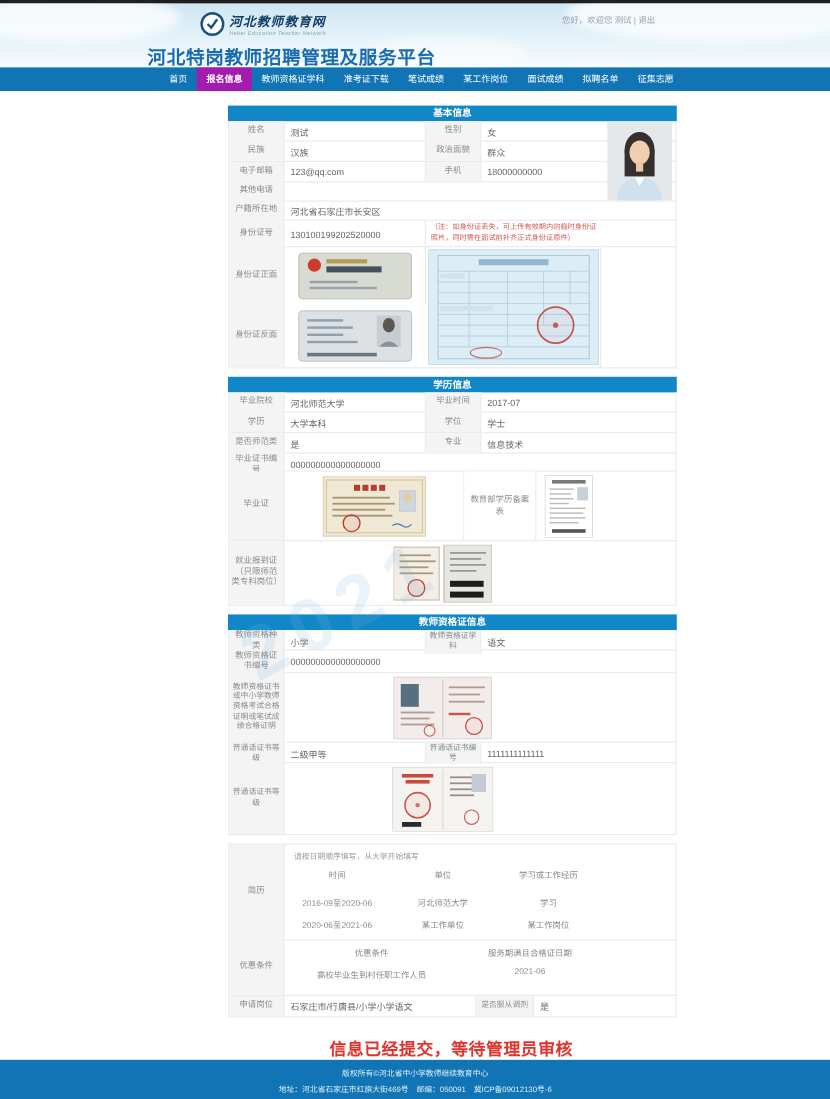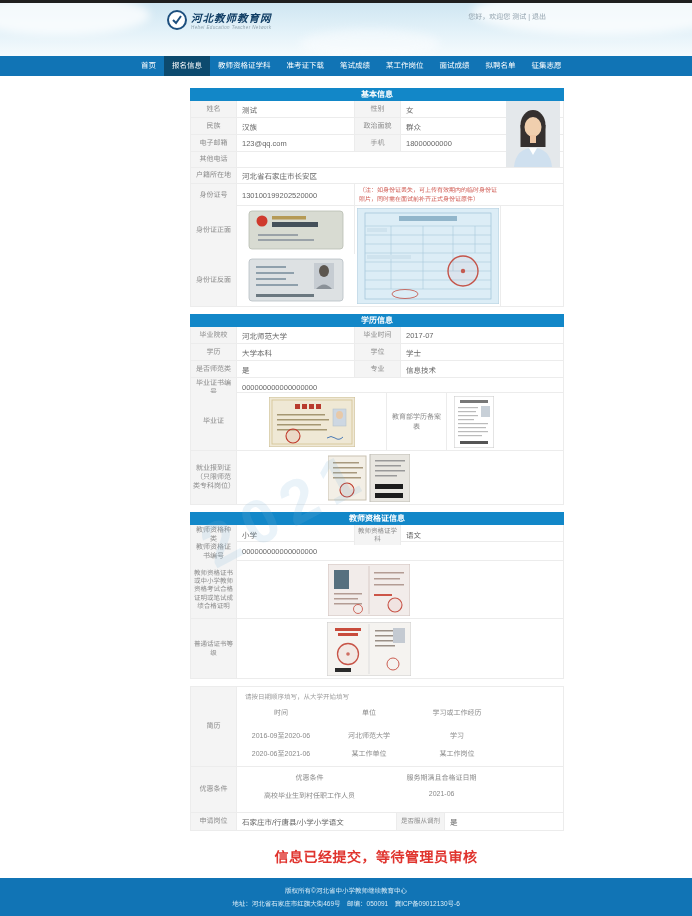--- a/index.html
+++ b/index.html
@@ -24,21 +24,21 @@
     display:flex; align-items:center; justify-content:center; }
   .logo-circle svg { width:12px; height:12px; }
   .logo-text { margin-left:4px;font-style:italic; }
   .logo-name { font-size:10.5px; font-weight:bold; color:#123f66; letter-spacing:1px; }
   .logo-sub { font-size:4.5px; color:#8fa3ad; letter-spacing:.4px; }
   .site-title { position:absolute; left:123px; top:32px; font-size:15.5px; font-weight:bold; color:#1a6cb0; letter-spacing:.5px; }
 
   
   .nav { height:20px; background:#1174b5; display:flex; padding-left:133px; }
   .nav a { display:block; font-size:7.5px; color:#fff; line-height:20px; padding:0 8px; text-decoration:none; white-space:nowrap; }
-  .nav a.active { background:#0c4a6e; }
+  .nav a.active { background:#a21caf;font-weight:bold; }
 
   
   .main { position:relative; min-height:802px; padding-top:12px; background:#fff; }
   .content { width:372px; margin-left:190px; position:relative; }
   .watermark { position:absolute; left:5px; top:385px; font-size:62px; font-weight:bold;
     color:rgba(125,182,218,.16); transform:rotate(-28deg); letter-spacing:10px; pointer-events:none; z-index:2; }
 
   .form-table { width:374px; }
   .sec { margin-bottom:7px; }
   .sec-bar { height:13px; background:#1287c8; color:#fff; font-size:8px; font-weight:bold; text-align:center; line-height:13px; }
@@ -87,20 +87,21 @@
       <svg viewBox="0 0 12 12">
           <path d="M2 6 L5 9 L10 2" fill="none" stroke="#1d4f7e" stroke-width="2"></path>
         </svg>
     </div>
     <div class="logo-text">
       <div class="logo-name">河北教师教育网</div>
       <div class="logo-sub">Hebei Education Teacher Network</div>
     </div>
   </div>
 
+  <div class="site-title">河北特岗教师招聘管理及服务平台</div>
 </div>
 
 <div class="nav">
   <a href="#">首页</a>
   <a href="#" class="active">报名信息</a>
   <a href="#">教师资格证学科</a>
   <a href="#">准考证下载</a>
   <a href="#">笔试成绩</a>
   <a href="#">某工作岗位</a>
   <a href="#">面试成绩</a>
@@ -326,20 +327,26 @@
             <circle cx="30" cy="45" r="4.5" fill="none" stroke="#c0392b" stroke-width="0.9" opacity="0.8"></circle>
             <rect x="46" y="8" width="30" height="1.5" fill="#b39c94"></rect>
             <rect x="46" y="14" width="26" height="1.5" fill="#b39c94"></rect>
             <rect x="46" y="20" width="30" height="1.5" fill="#b39c94"></rect>
             <rect x="46" y="30" width="18" height="2" fill="#cc5548"></rect>
             <circle cx="67" cy="41" r="7" fill="rgba(192,57,43,0.06)" stroke="#c0392b" stroke-width="1.1" opacity="0.85"></circle>
           </svg>
         </div>
       </div>
 
+      <div class="row" style="height:17px">
+        <div class="lab" style="font-size:6.5px">普通话证书等级</div>
+        <div class="val">二级甲等</div>
+        <div class="lab" style="font-size:6.5px">普通话证书编号</div>
+        <div class="val">1111111111111</div>
+      </div>
 
       <div class="row" style="height:60px; grid-template-columns:46px 264px">
         <div class="lab" style="font-size:6.5px">普通话证书等级</div>
         <div class="cimg">
           <svg width="84" height="54" viewBox="0 0 84 54">
             <rect width="84" height="54" fill="#f5f3f0" stroke="#cccccc"></rect>
             <line x1="42" y1="2" x2="42" y2="52" stroke="#dddddd" stroke-width="1"></line>
             <rect x="8" y="6" width="26" height="3" fill="#c84b3c"></rect>
             <rect x="11" y="11" width="20" height="3" fill="#c84b3c"></rect>
             <circle cx="21" cy="32" r="10.5" fill="rgba(192,57,43,0.07)" stroke="#c0392b" stroke-width="1.3" opacity="0.85"></circle>

